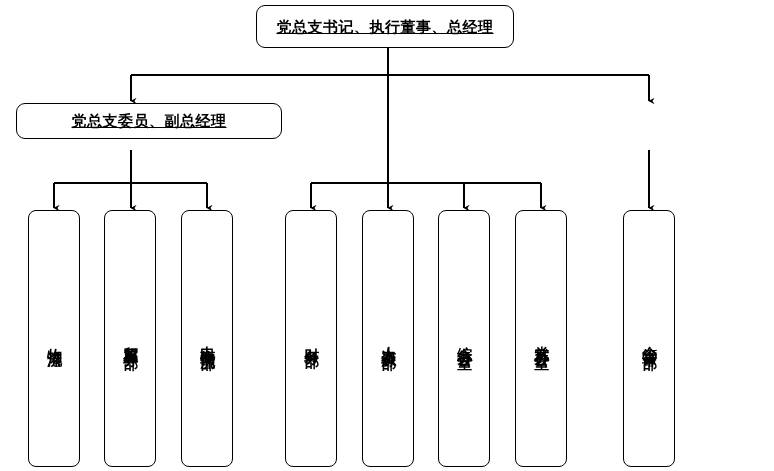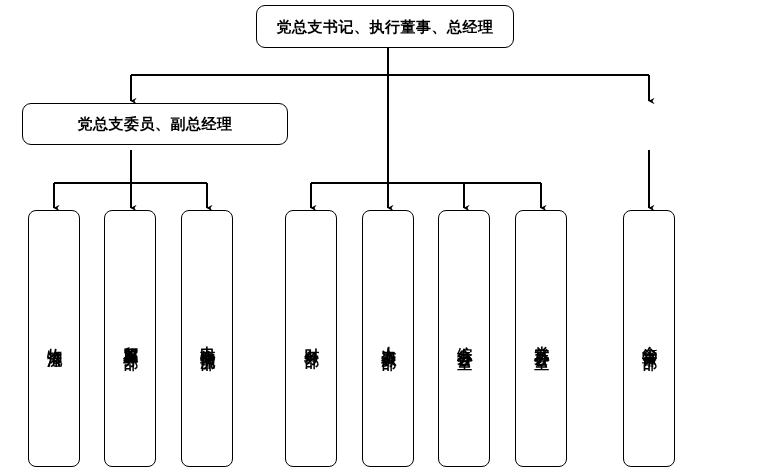--- a/index.html
+++ b/index.html
@@ -39,20 +39,21 @@
   .node-horizontal {
     border-radius: 9px;
     text-align: center;
   }
   .node-horizontal .node-label {
     font-size: 15px;
     font-weight: bold;
     letter-spacing: 0.5px;
     line-height: 1.2;
     white-space: nowrap;
+    text-decoration: underline;
   }
   .node-vertical {
     border-radius: 8px;
   }
   .node-vertical .node-label {
     writing-mode: vertical-rl;
     text-orientation: upright;
     font-size: 15px;
     font-weight: bold;
     line-height: 1.55;
@@ -97,21 +98,21 @@
 
       <path d="M 649,150 L 649,208" marker-end="url(#arrowhead)"></path>
 
     </g>
   </svg>
 
   <div class="node node-horizontal" style="left:256px; top:5px; width:258px; height:43px;">
     <span class="node-label">党总支书记、执行董事、总经理</span>
   </div>
 
-  <div class="node node-horizontal" style="left:22px; top:103px; width:266px; height:42px;">
+  <div class="node node-horizontal" style="left:16px; top:103px; width:266px; height:36px;">
     <span class="node-label">党总支委员、副总经理</span>
   </div>
 
 
   <div class="node node-vertical" style="left:28px; top:210px; width:52px; height:257px;">
     <span class="node-label">物流港</span>
   </div>
 
   <div class="node node-vertical" style="left:104px; top:210px; width:52px; height:257px;">
     <span class="node-label">贸易服务部</span>

